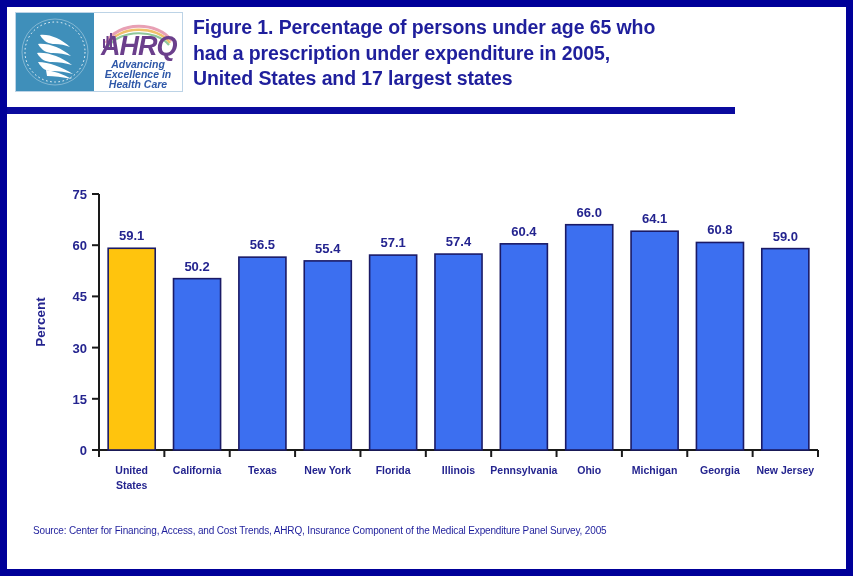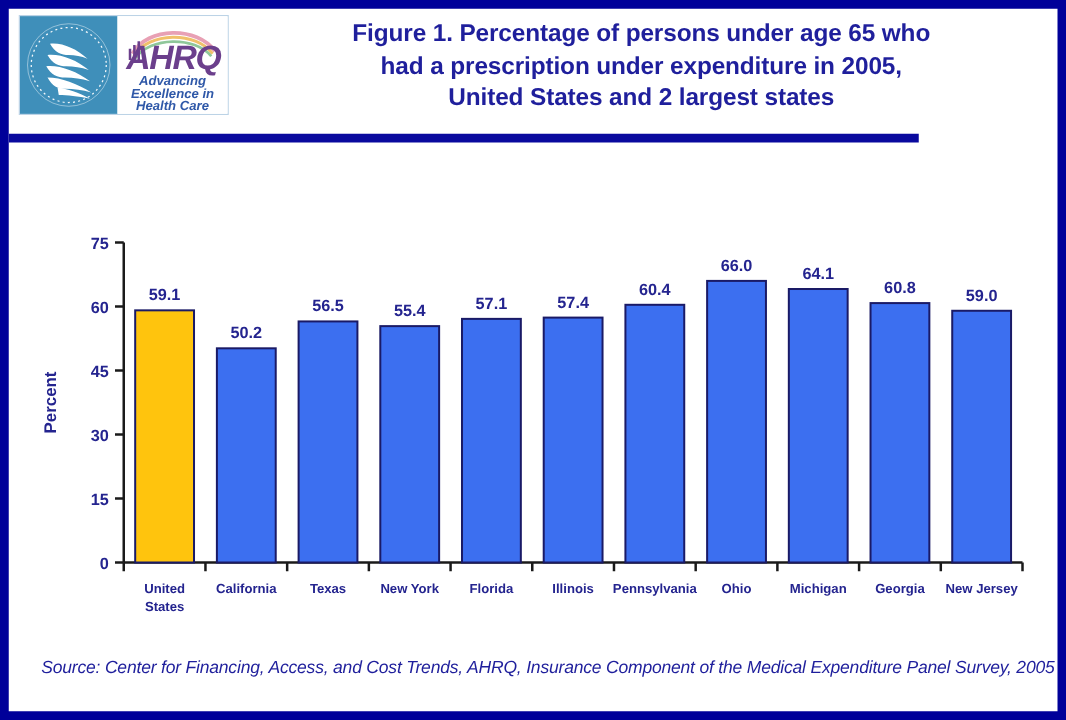--- a/index.html
+++ b/index.html
@@ -55,21 +55,21 @@
     background: #ffffff;
     overflow: hidden;
   }
   #ahrq-panel svg { display: block; }
 
   #fig-title {
     position: absolute;
     left: 186px;
     top: 8px;
     width: 640px;
-    text-align: center;
+    text-align: left;
     color: #1f1f9c;
     font-weight: bold;
     font-size: 19.5px;
     line-height: 25.5px;
     letter-spacing: -0.1px;
   }
 
   #header-rule {
     position: absolute;
     left: 0;
@@ -86,24 +86,23 @@
     top: 107px;
     width: 839px;
     height: 390px;
   }
   #chart svg { display: block; }
   #source {
     position: absolute;
     left: 26px;
     top: 518px;
     color: #1f1f9c;
-    font-size: 14px;
+    font-size: 10px;
     letter-spacing: -0.15px;
     white-space: nowrap;
-    font-style: italic;
   }
 </style>
 </head>
 <body>
 
 <div id="page">
 
   <div id="header">
 
     <div id="logo">
@@ -148,21 +147,21 @@
             <text x="44" y="65">Excellence in</text>
             <text x="44" y="75">Health Care</text>
           </g>
         </svg>
       </div>
     </div>
 
     <div id="fig-title">
       <div>Figure 1. Percentage of persons under age 65 who</div>
       <div>had a prescription under expenditure in 2005,</div>
-      <div>United States and 2 largest states</div>
+      <div>United States and 17 largest states</div>
     </div>
 
     <div id="header-rule"></div>
   </div>
 
   <div id="chart">
     <svg id="chart-svg" width="839" height="390" viewBox="0 0 839 390" aria-hidden="false">
         <g>
           <line x1="92" y1="80" x2="92" y2="336" stroke="#1a1a1a" stroke-width="2"></line>
           <line x1="85" y1="336" x2="92" y2="336" stroke="#1a1a1a" stroke-width="2"></line>

